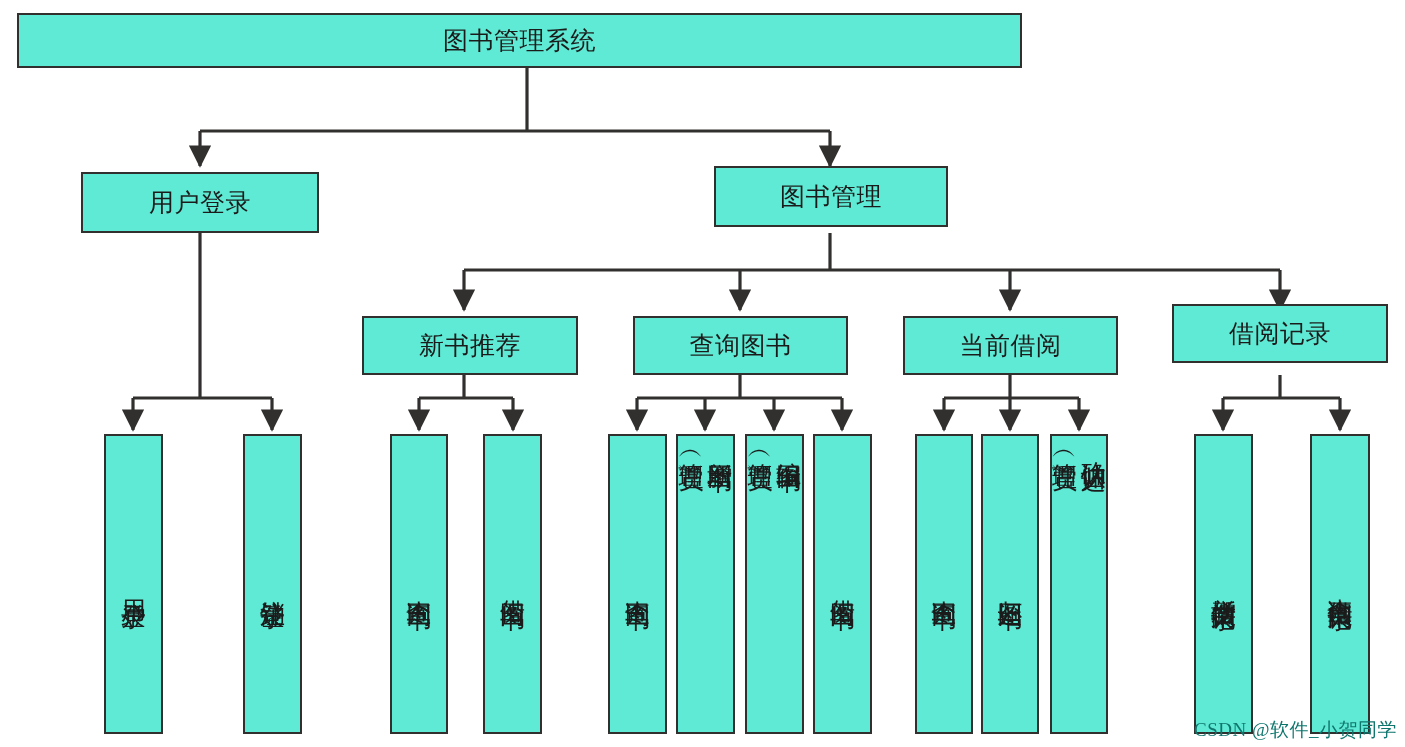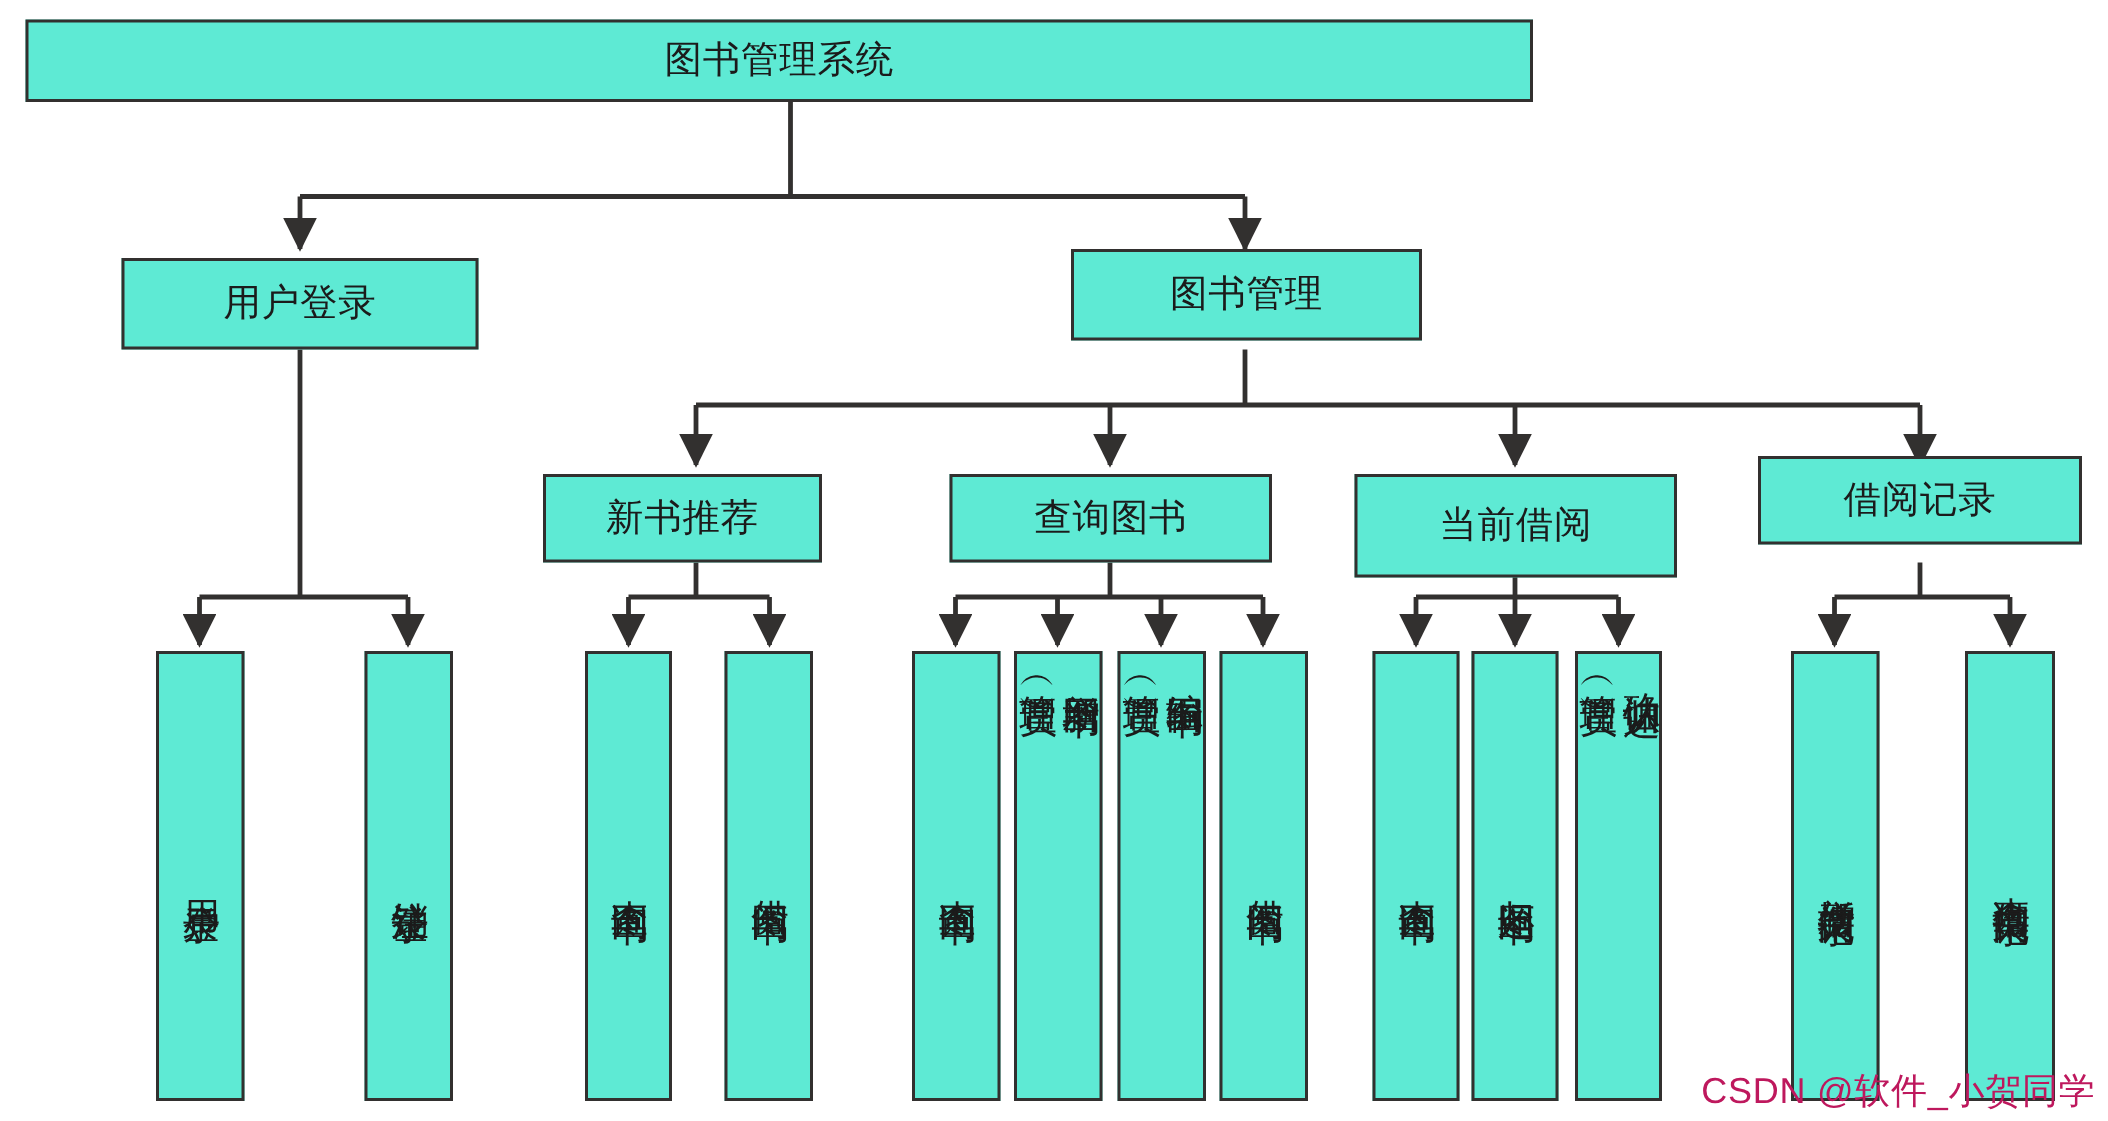--- a/index.html
+++ b/index.html
@@ -60,25 +60,26 @@
     text-align: left;
   }
   .node.vertical.centered {
     align-items: center;
     padding-top: 0;
   }
   .watermark {
     position: absolute;
     right: 8px;
     bottom: 4px;
-    font-size: 24px;
-    color: #be185d;
+    font-size: 19px;
+    color: #0f766e;
     letter-spacing: 0.5px;
     z-index: 3;
     white-space: nowrap;
+    font-family: Liberation Serif, serif;
   }
 </style>
 </head>
 <body>
 
 <div id="canvas">
 
   <svg class="svg-layer" viewBox="0 0 1405 747" xmlns="http://www.w3.org/2000/svg">
     <defs>
       <marker id="arr" viewBox="0 0 10 10" refX="9.2" refY="5" markerWidth="7" markerHeight="7" orient="auto-start-reverse">
@@ -133,27 +134,27 @@
     <span class="node-label">图书管理系统</span>
   </div>
 
   <div class="node horizontal" style="left:81px; top:172px; width:238px; height:61px;">
     <span class="node-label">用户登录</span>
   </div>
   <div class="node horizontal" style="left:714px; top:166px; width:234px; height:61px;">
     <span class="node-label">图书管理</span>
   </div>
 
-  <div class="node horizontal" style="left:362px; top:316px; width:186px; height:59px;">
+  <div class="node horizontal" style="left:362px; top:316px; width:216px; height:59px;">
     <span class="node-label">新书推荐</span>
   </div>
   <div class="node horizontal" style="left:633px; top:316px; width:215px; height:59px;">
     <span class="node-label">查询图书</span>
   </div>
-  <div class="node horizontal" style="left:903px; top:316px; width:215px; height:69px;">
+  <div class="node horizontal" style="left:903px; top:316px; width:215px; height:59px;">
     <span class="node-label">当前借阅</span>
   </div>
   <div class="node horizontal" style="left:1172px; top:304px; width:216px; height:59px;justify-content:center;">
     <span class="node-label">借阅记录</span>
   </div>
 
   <div class="node vertical centered" style="left:104px; top:434px; width:59px; height:300px;">
     <span class="node-label">用户登录</span>
   </div>
   <div class="node vertical centered" style="left:243px; top:434px; width:59px; height:300px;">

